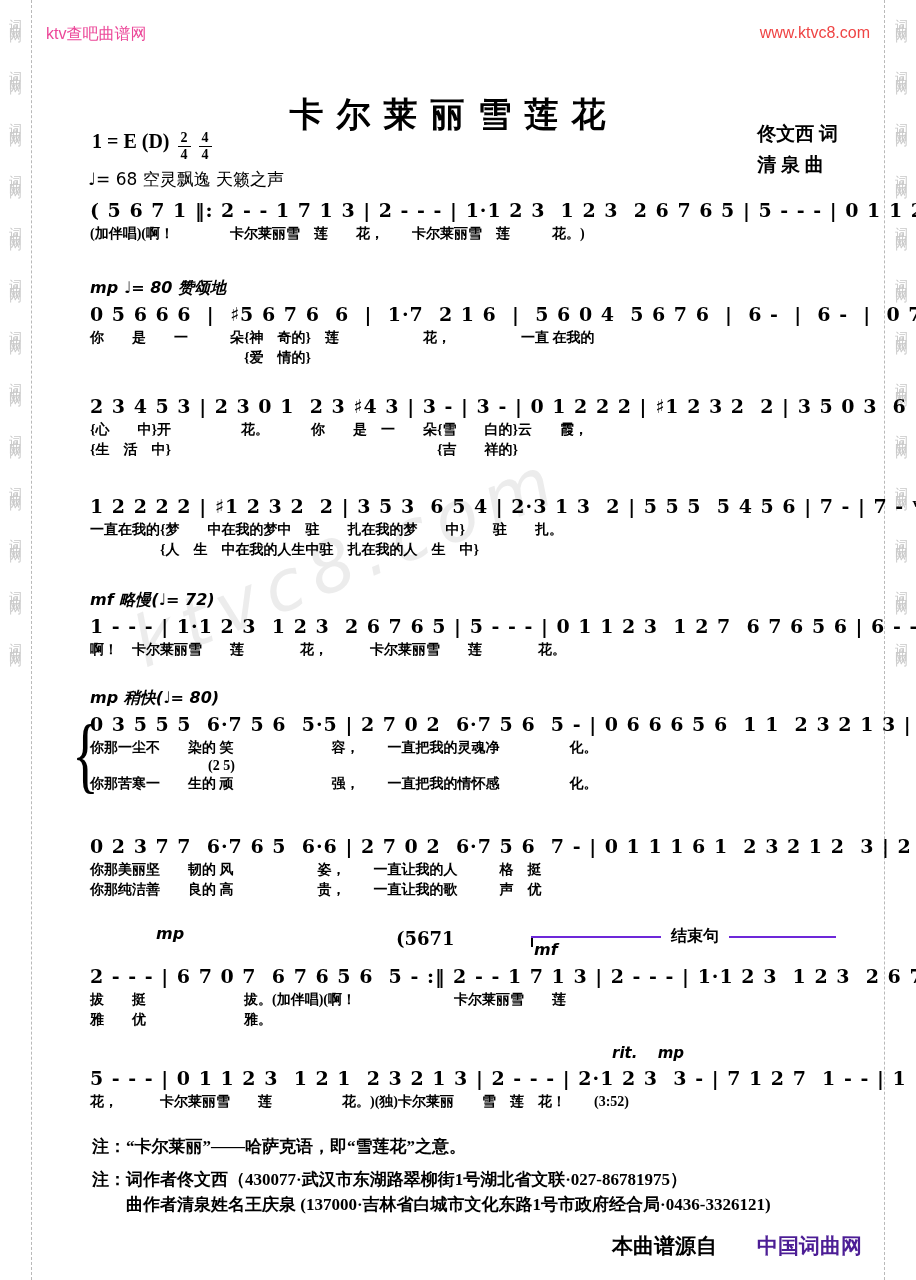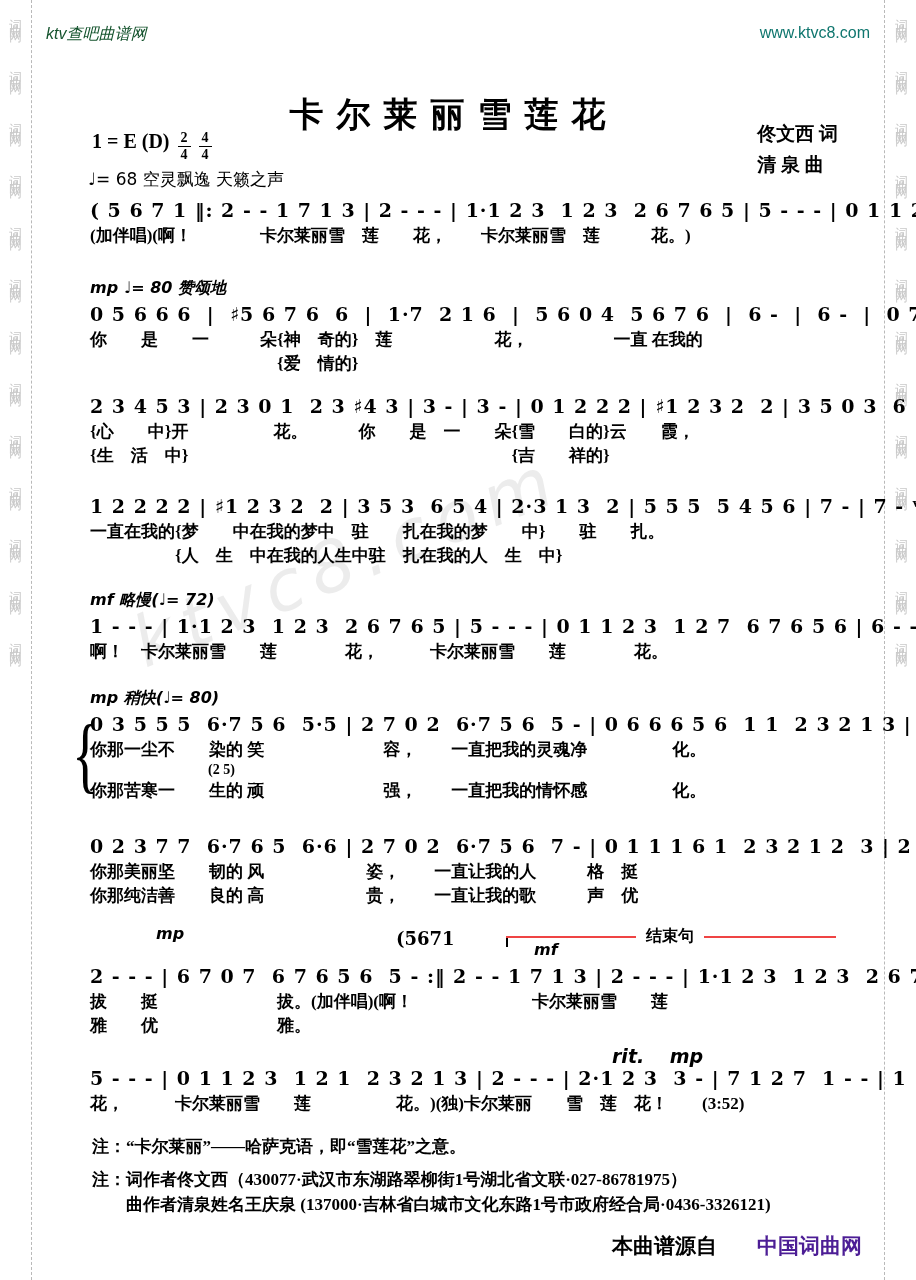--- a/index.html
+++ b/index.html
@@ -9,61 +9,61 @@
   .edge{position:absolute;top:0;bottom:0;width:30px;display:flex;flex-direction:column;
         align-items:center;padding-top:8px;gap:34px;z-index:4;}
   .edge-left{left:0;}
   .edge-right{right:0;}
   .edge-rule{position:absolute;top:0;bottom:0;width:0;border-left:1px dashed #b9b9b9;z-index:4;}
   .rule-left{left:31px;}
   .rule-right{right:31px;}
   .vtext{writing-mode:vertical-rl;font-size:13px;color:#c9c9c9;letter-spacing:6px;
          font-family:"Liberation Sans",sans-serif;}
   
-  .site-name{position:absolute;left:46px;top:24px;font-size:16px;color:#14532d;
-             font-family:"Liberation Sans",sans-serif;text-decoration:none;z-index:5;font-style:italic;}
-  .site-url{position:absolute;right:46px;top:24px;font-size:16px;color:#0f766e;
+  .site-name{position:absolute;left:46px;top:24px;font-size:16px;color:#ec4899;
+             font-family:"Liberation Sans",sans-serif;text-decoration:none;z-index:5;}
+  .site-url{position:absolute;right:46px;top:24px;font-size:16px;color:#ef4444;
             font-family:"Liberation Sans",sans-serif;text-decoration:none;z-index:5;}
   
   .song-title{position:absolute;left:0;right:8px;top:92px;text-align:center;font-size:34px;
               font-weight:bold;letter-spacing:13px;z-index:5;}
   .credits{position:absolute;right:78px;top:118px;font-size:19px;font-weight:bold;
            line-height:1.65;text-align:left;z-index:5;margin-left:15px;}
   .keysig{position:absolute;left:92px;top:130px;font-size:20px;font-weight:bold;
           display:flex;gap:8px;z-index:5;}
   .frac{display:inline-flex;flex-direction:column;align-items:center;font-size:14px;
         line-height:1.15;font-weight:bold;}
   .frac .num{border-bottom:1.5px solid #000;padding:0 3px;}
   .tempo{position:absolute;left:88px;top:168px;font-size:17px;font-weight:normal;
          font-family:"DejaVu Sans",sans-serif;z-index:5;}
   
   .system{position:absolute;left:90px;width:748px;z-index:5;}
   .marks{font-size:16px;font-weight:bold;font-style:italic;margin-bottom:3px;
          font-family:"DejaVu Sans",sans-serif;}
   .marks:empty{display:none;}
   .notation{font-size:19px;font-weight:bold;white-space:pre;letter-spacing:1px;
             font-family:"DejaVu Serif",serif;line-height:1.35;}
-  .lyric{font-size:17px;font-weight:bold;white-space:pre;line-height:1.42;}
+  .lyric{font-size:14px;font-weight:bold;white-space:pre;line-height:1.42;}
   .lyric:empty{display:none;}
   .mid-notes{font-size:14px;font-weight:bold;margin-left:118px;line-height:1.2;}
   .big-brace{position:absolute;left:-18px;top:34px;font-size:56px;font-weight:normal;
              transform:scaleY(1.5);transform-origin:center;}
   
   .s8pre{position:relative;height:40px;}
   .s8-mp{position:absolute;left:66px;top:0;font-size:16px;font-weight:bold;font-style:italic;
          font-family:"DejaVu Sans",sans-serif;}
   .s8-pickup{position:absolute;left:306px;top:4px;font-size:18px;font-weight:bold;
              font-family:"DejaVu Serif",serif;}
-  .s8-bracket{position:absolute;left:416px;right:2px;top:12px;border-top:2px solid #ef4444;}
+  .s8-bracket{position:absolute;left:441px;right:2px;top:12px;border-top:2px solid #6d28d9;}
   .s8-tick{position:absolute;left:0;top:0;width:0;height:9px;border-left:2px solid #000;}
   .s8-label{position:absolute;left:130px;top:-12px;background:#fff;padding:0 10px;
             font-size:16px;font-weight:bold;font-style:normal;}
   .s8-mf{position:absolute;left:444px;top:16px;font-size:16px;font-weight:bold;
          font-style:italic;font-family:"DejaVu Sans",sans-serif;text-align:center;}
-  .s9marks{position:absolute;left:522px;top:-22px;font-size:19px;font-weight:bold;
+  .s9marks{position:absolute;left:522px;top:-22px;font-size:15px;font-weight:bold;
            font-style:italic;font-family:"DejaVu Sans",sans-serif;}
   
   .notes{position:absolute;left:92px;top:1136px;font-size:17px;font-weight:bold;
          line-height:1.35;z-index:5;}
   .notes .fn{white-space:pre;margin-bottom:10px;}
   .footer{position:absolute;right:54px;top:1232px;font-size:21px;font-weight:bold;z-index:5;}
   .footer .brand{color:#4c1d95;margin-left:40px;}
   
   .watermark{position:absolute;left:110px;top:470px;width:720px;transform:rotate(-22deg);
              font-size:70px;letter-spacing:10px;color:rgba(185,185,185,0.28);z-index:1;

